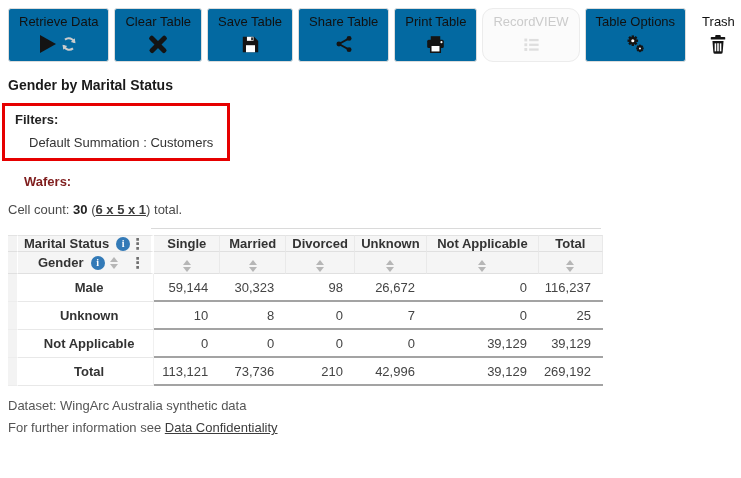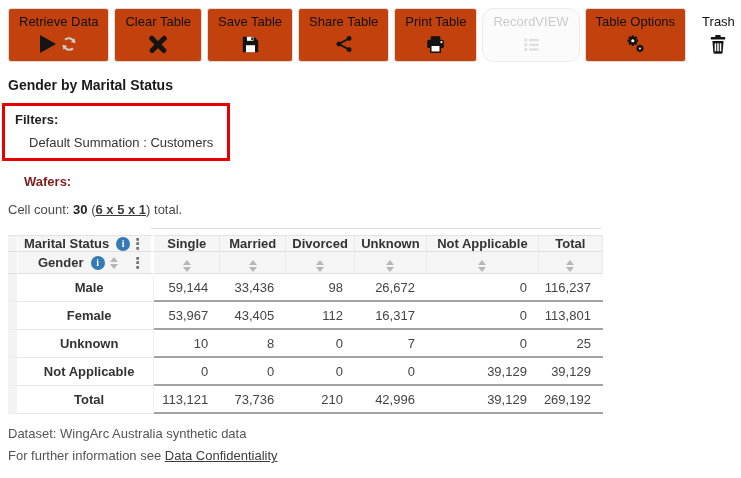--- a/index.html
+++ b/index.html
@@ -7,21 +7,21 @@
   body {
     width:741px; height:478px; overflow:hidden;
     font-family:"Liberation Sans","DejaVu Sans",sans-serif;
     color:#333; font-size:13px;
   }
   .app { padding:8px 0 0 8px; width:741px; height:478px; }
 
   
   .toolbar { display:flex; gap:5px; align-items:stretch; }
   .tbtn {
-    background:#c2410c; border:1px solid #dcdcdc; border-radius:3px;
+    background:#0369a1; border:1px solid #dcdcdc; border-radius:3px;
     height:54px; padding:5px 10px 3px; cursor:pointer;
     display:flex; flex-direction:column; align-items:center;
   }
   .tbtn .lbl { font-size:13px; color:#111; white-space:nowrap; line-height:16px; }
   .tbtn .ico { flex:1; display:flex; align-items:center; justify-content:center; gap:5px; }
   .tbtn.disabled { background:#fbfbfb; border-color:#ececec; cursor:default;border-radius:11px; }
   .tbtn.disabled .lbl { color:#cbcbcb; }
   .tbtn.plain { background:transparent; border-color:transparent; }
   .play { width:0; height:0; border-left:16px solid #141414;
           border-top:9px solid transparent; border-bottom:9px solid transparent; }
@@ -287,35 +287,25 @@
               <span class="t-up"></span>
               <span class="t-down"></span>
             </span></th>
         </tr>
     </thead>
     <tbody>
         <tr>
           <td class="gbody"></td>
           <th class="rowlabel">Male</th>
           <td class="val">59,144</td>
-          <td class="val">33,436</td>
+          <td class="val">30,323</td>
           <td class="val">98</td>
           <td class="val">26,672</td>
           <td class="val">0</td>
           <td class="val">116,237</td>
-        </tr>
-        <tr>
-          <td class="gbody"></td>
-          <th class="rowlabel">Female</th>
-          <td class="val">53,967</td>
-          <td class="val">43,405</td>
-          <td class="val">112</td>
-          <td class="val">16,317</td>
-          <td class="val">0</td>
-          <td class="val">113,801</td>
         </tr>
         <tr>
           <td class="gbody"></td>
           <th class="rowlabel">Unknown</th>
           <td class="val">10</td>
           <td class="val">8</td>
           <td class="val">0</td>
           <td class="val">7</td>
           <td class="val">0</td>
           <td class="val">25</td>

